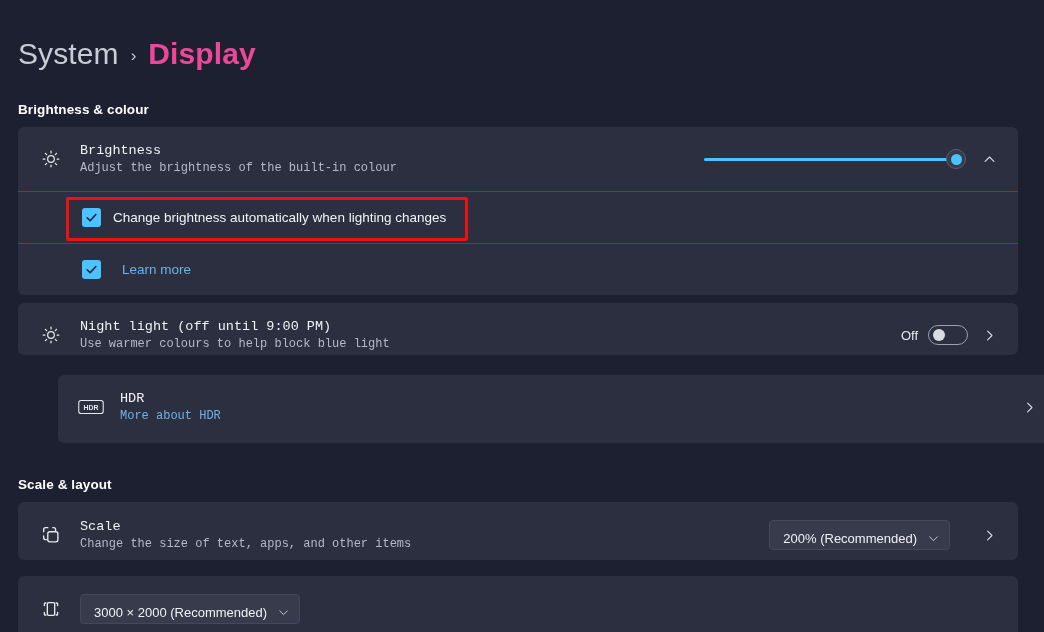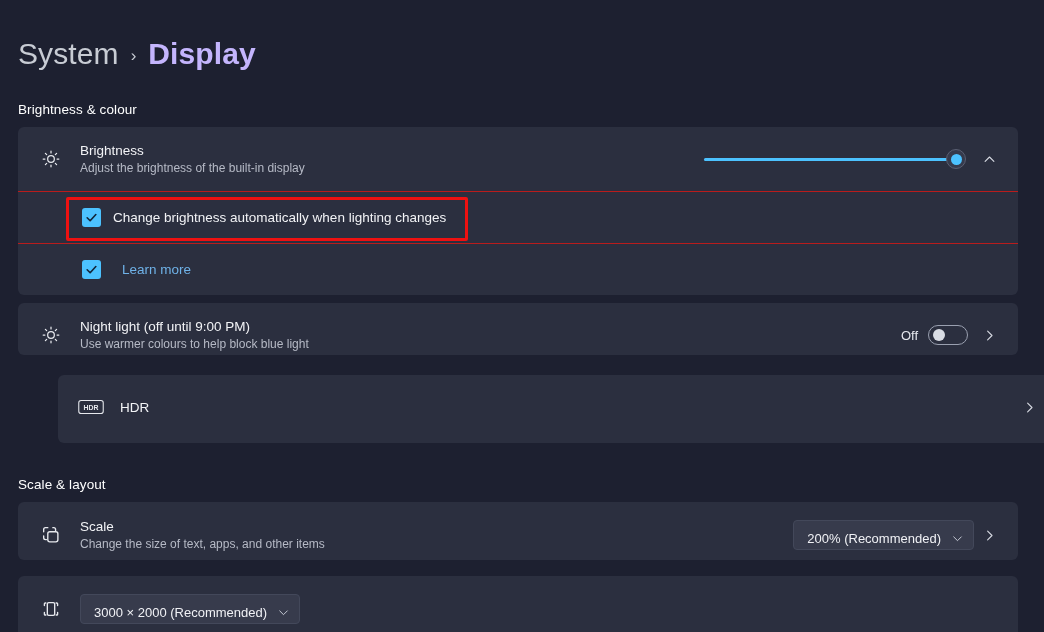--- a/index.html
+++ b/index.html
@@ -38,31 +38,31 @@
     font-weight: 400;
     letter-spacing: 0.1px;
   }
   .crumb-sep {
     font-size: 17px;
     color: #c8ccd4;
     padding-top: 4px;
   }
   .crumb-current {
     font-size: 30px;
-    color: #c4b5fd;
+    color: #ec4899;
     font-weight: 600;
     letter-spacing: 0.1px;
   }
 
   
   .section-heading {
     position: absolute;
     left: 18px;
     font-size: 13.5px;
-    font-weight: 400;
+    font-weight: 700;
     color: #ffffff;
     letter-spacing: 0.1px;
   }
   #heading-brightness { top: 102px; }
   #heading-scale { top: 477px; }
 
   
   .card {
     position: absolute;
     left: 18px;
@@ -101,20 +101,21 @@
     margin-right: 12px;
     color: #e7e9ee;
   }
   .row-text {
     display: flex;
     flex-direction: column;
     justify-content: flex-end;
     gap: 2px;
     flex: 1;
     min-width: 0;
+    font-family: Liberation Mono, monospace;
   }
   .row-title {
     font-size: 13.5px;
     color: #f2f3f6;
     line-height: 17px;
   }
   .row-sub {
     font-size: 12px;
     color: #b6bac6;
     line-height: 15px;
@@ -244,21 +245,21 @@
     display: flex;
     align-items: center;
     justify-content: space-between;
     gap: 10px;
     height: 30px;
     padding: 6px 9px 0 13px;
     background: #373b4c;
     border: 1px solid #43485a;
     border-radius: 4px;
     box-sizing: border-box;
-    margin-right: 0;
+    margin-right: 24px;
   }
   .dropdown-value {
     font-size: 13px;
     color: #f0f1f5;
     white-space: nowrap;
   }
   .dropdown .caret { color: #c9cdd7; display: flex; align-items: center; }
 
   
   .highlight-box {
@@ -290,21 +291,21 @@
 
     <div class="row">
       <span class="row-icon">
         <svg width="20" height="20" viewBox="0 0 24 24" fill="none" stroke="currentColor" stroke-width="1.5" stroke-linecap="round">
           <circle cx="12" cy="12" r="4"></circle>
           <path d="M12 2.6v2.1M12 19.3v2.1M2.6 12h2.1M19.3 12h2.1M5.3 5.3l1.5 1.5M17.2 17.2l1.5 1.5M18.7 5.3l-1.5 1.5M6.8 17.2l-1.5 1.5"></path>
         </svg>
       </span>
       <span class="row-text">
         <span class="row-title">Brightness</span>
-        <span class="row-sub">Adjust the brightness of the built-in display</span>
+        <span class="row-sub">Adjust the brightness of the built-in colour</span>
       </span>
       <span class="slider-wrap">
         <span class="slider">
           <span class="slider-track"></span>
           <span class="slider-fill" style="width: 97%;"></span>
           <span class="slider-thumb" style="left: 97%;"></span>
         </span>
       </span>
       <span class="chev">
         <svg width="15" height="15" viewBox="0 0 24 24" fill="none" stroke="currentColor" stroke-width="1.8" stroke-linecap="round" stroke-linejoin="round">
@@ -362,20 +363,21 @@
   <div class="card" id="card-hdr">
     <div class="row">
       <span class="row-icon">
         <svg width="26" height="18" viewBox="0 0 34 22" fill="none" stroke="currentColor" stroke-width="1.4">
           <rect x="1" y="2.5" width="32" height="17" rx="3"></rect>
           <text x="17" y="14.5" font-family="Liberation Sans, sans-serif" font-size="9" font-weight="700" fill="currentColor" stroke="none" text-anchor="middle">HDR</text>
         </svg>
       </span>
       <span class="row-text">
         <span class="row-title">HDR</span>
+        <span class="row-sub link">More about HDR</span>
       </span>
       <span class="chev">
         <svg width="15" height="15" viewBox="0 0 24 24" fill="none" stroke="currentColor" stroke-width="1.8" stroke-linecap="round" stroke-linejoin="round">
           <polyline points="9,5 16,12 9,19"></polyline>
         </svg>
       </span>
     </div>
   </div>
 
   <div class="section-heading" id="heading-scale">Scale &amp; layout</div>

